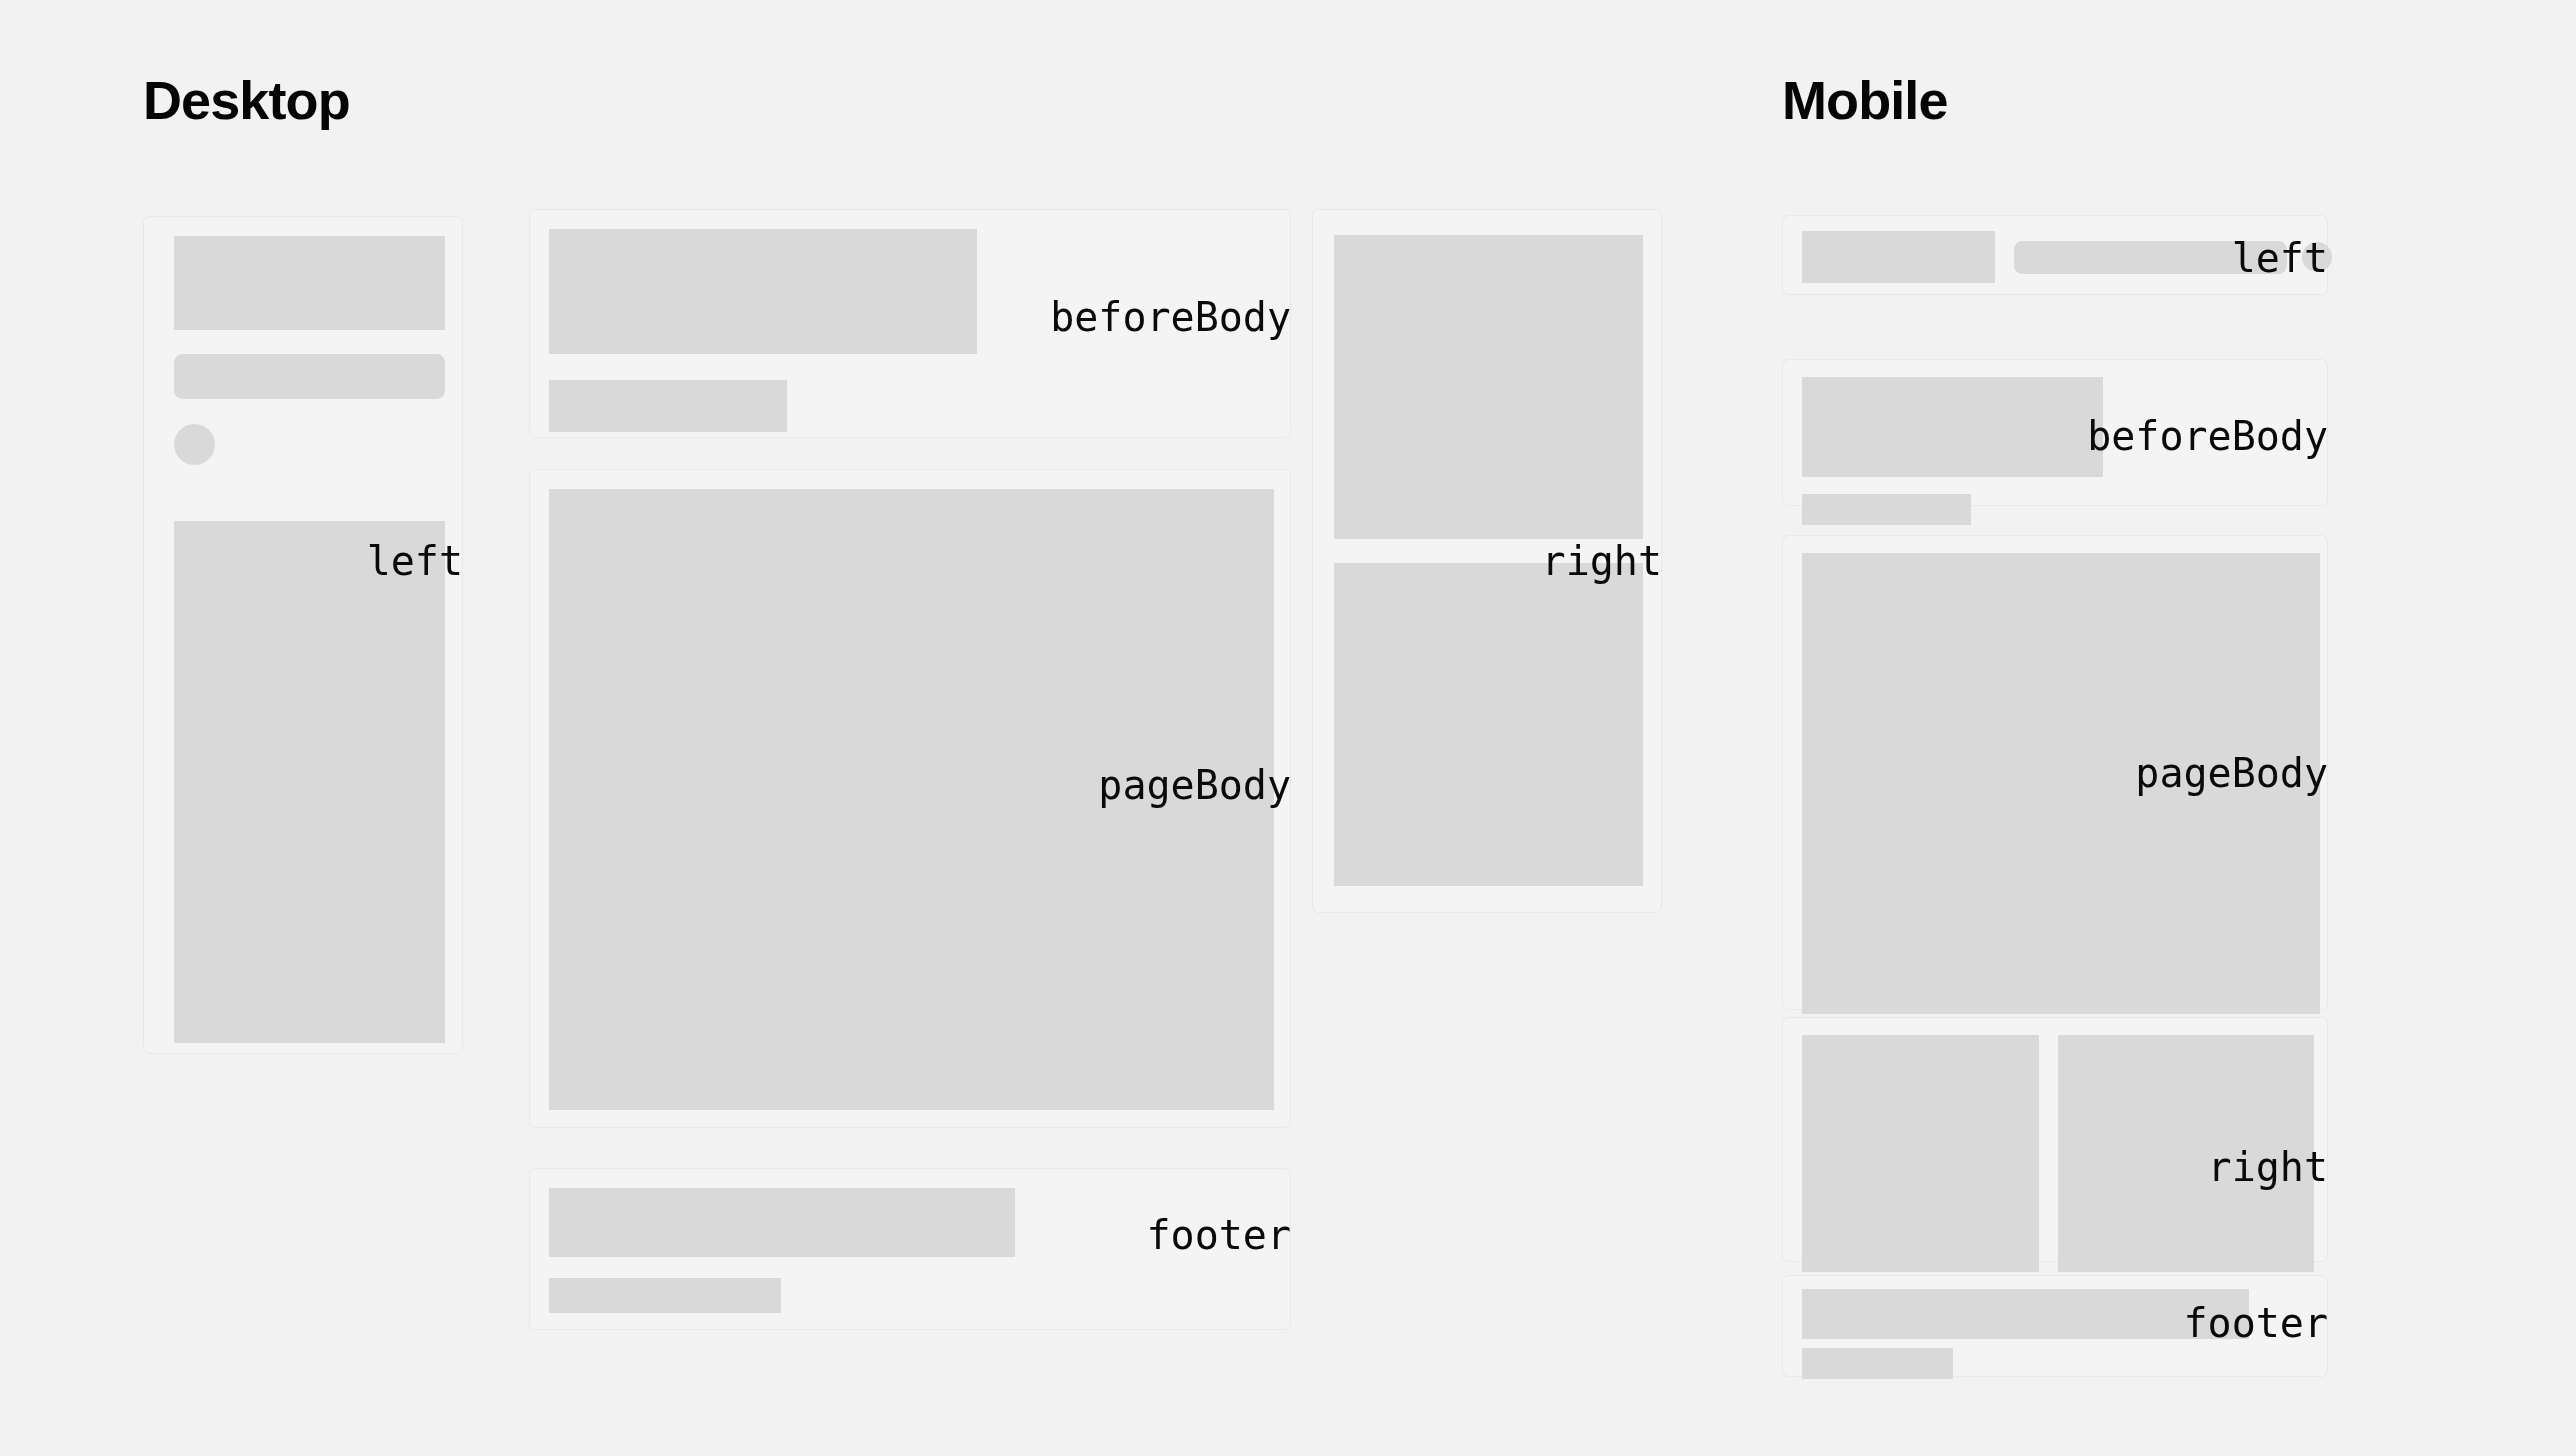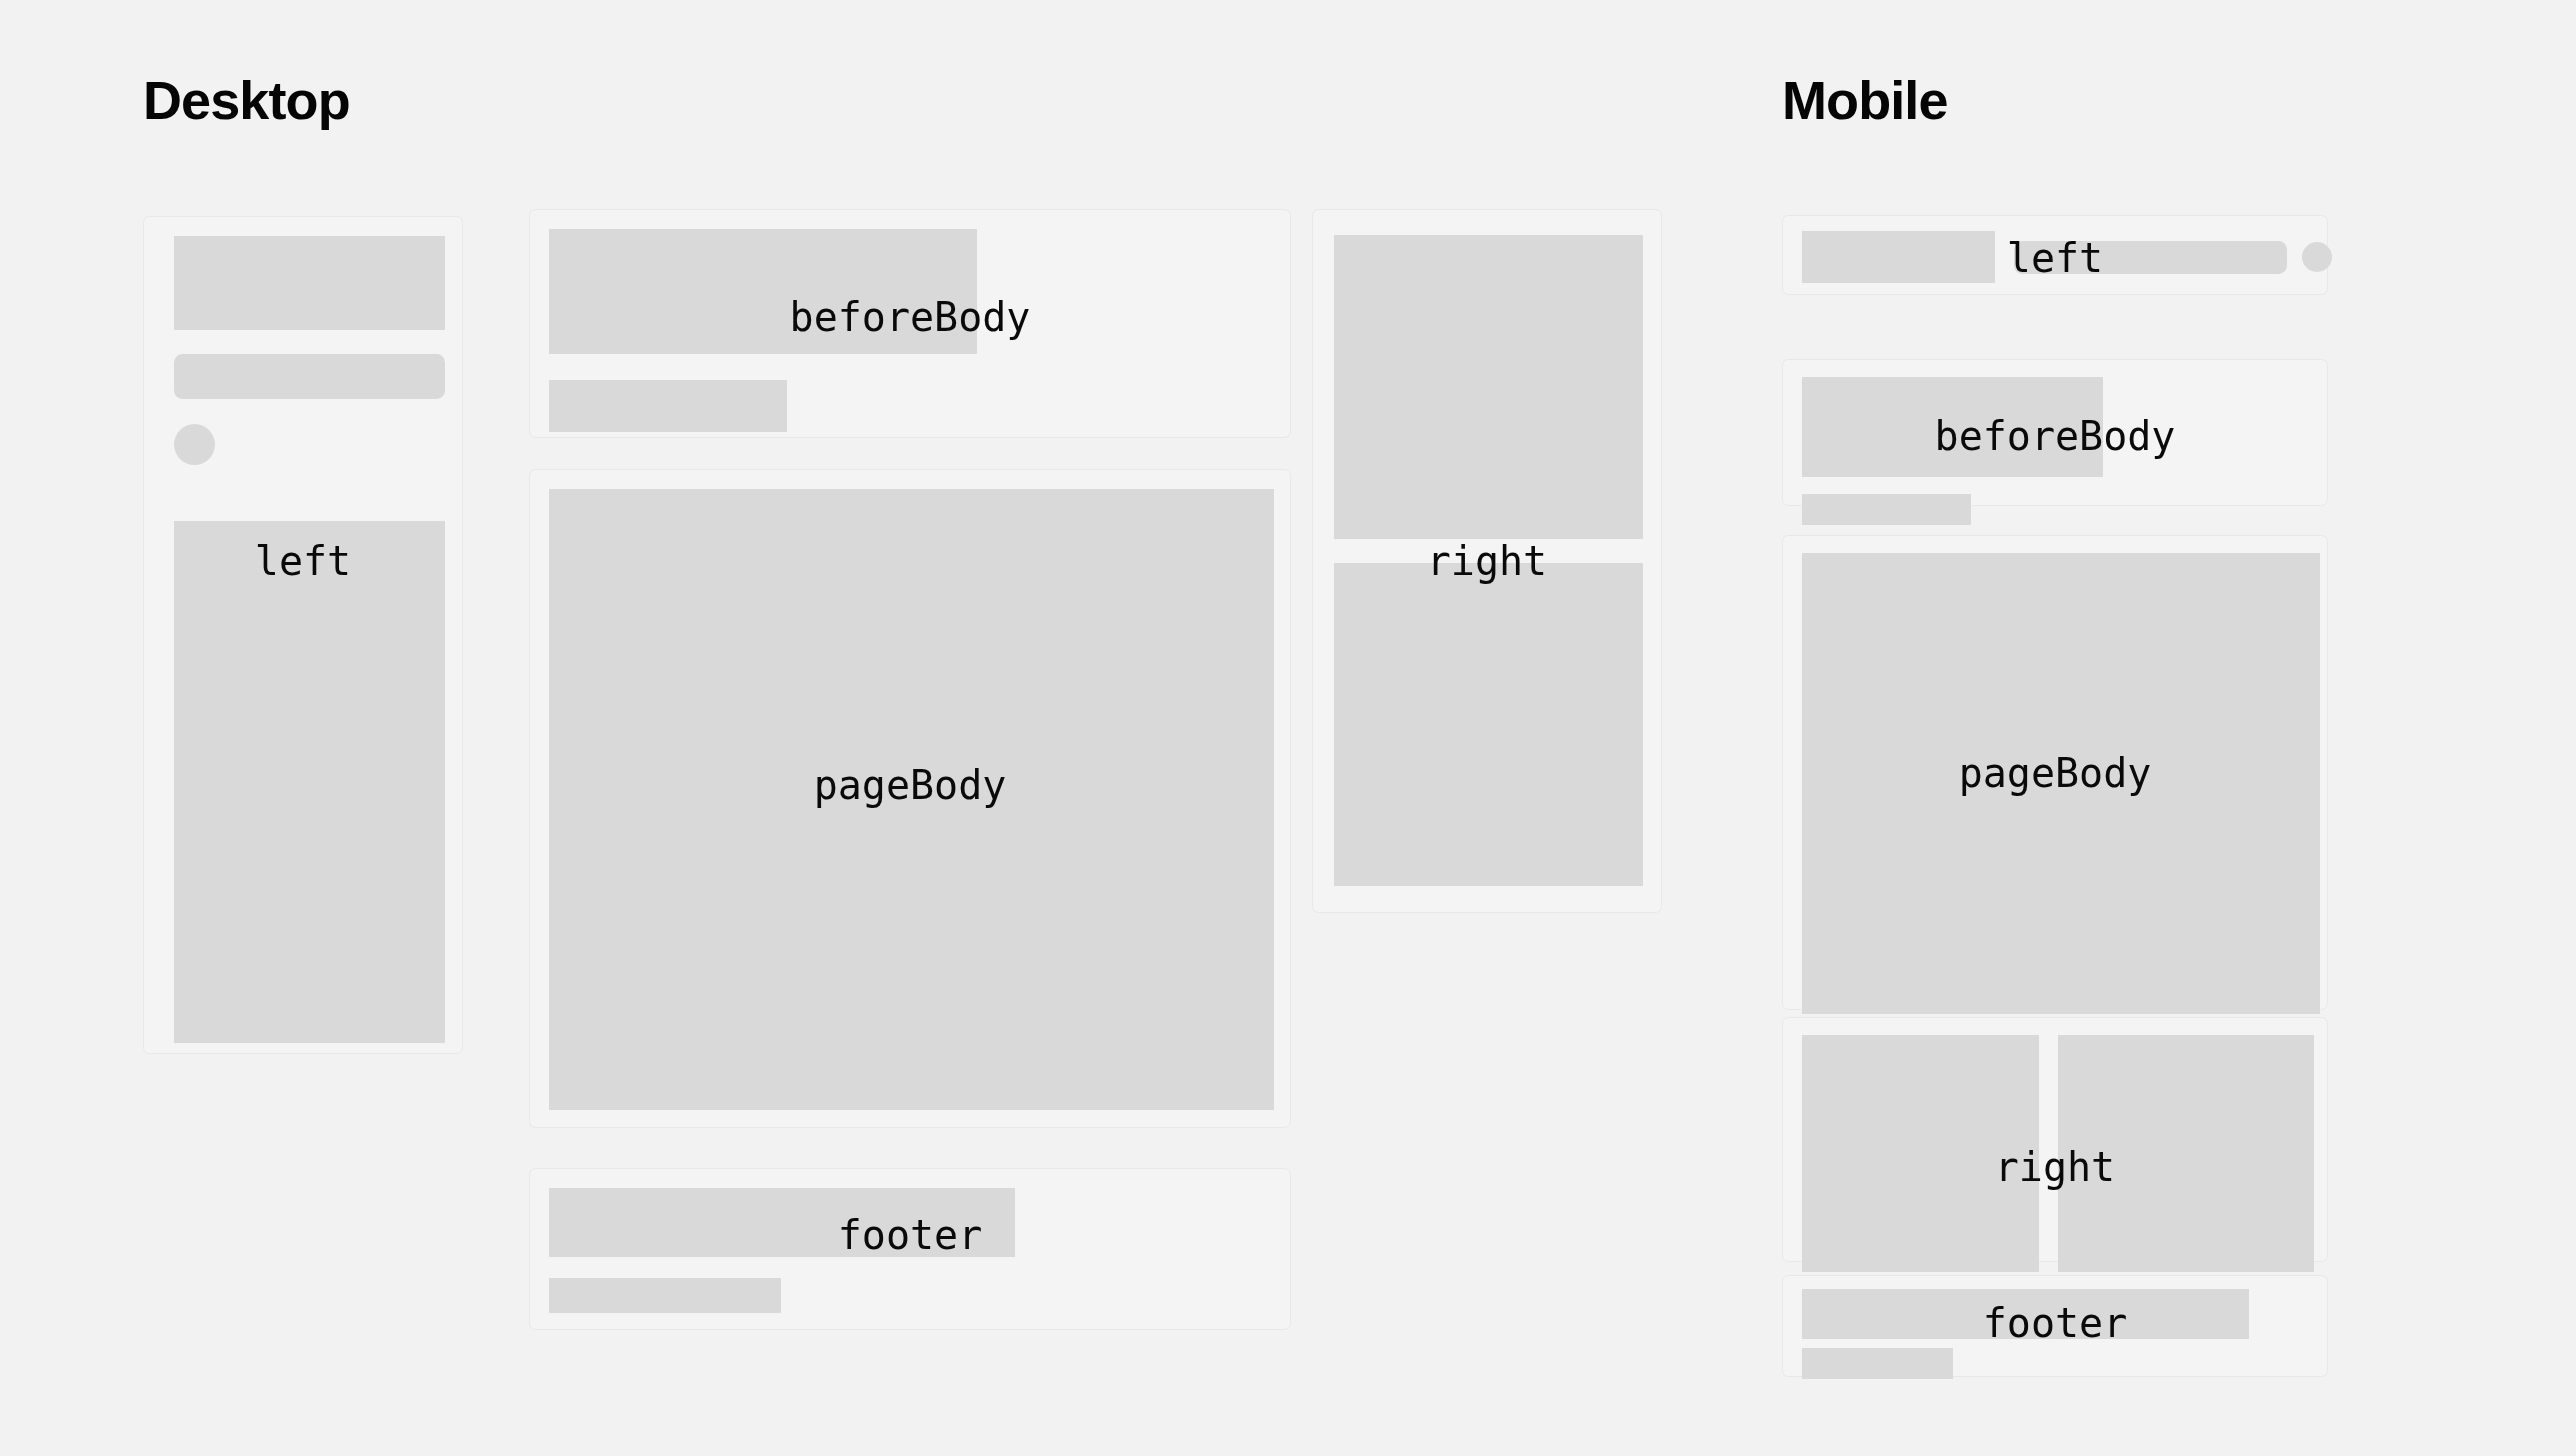--- a/index.html
+++ b/index.html
@@ -40,21 +40,21 @@
     background:#d9d9d9;
     box-sizing:border-box;
   }
   .blk.round{border-radius:8.5px;}
   .blk.circle{border-radius:50%;}
 
   
   .slot-label{
     position:absolute;
     left:0;right:0;
-    text-align:center;
+    text-align:right;
     font-family:"DejaVu Sans Mono","Liberation Mono",monospace;
     color:#0a0a0a;
     white-space:nowrap;
     pointer-events:none;
   }
 
   
 
   
   #d-left-panel{left:143px;top:216px;width:320px;height:838px;}

